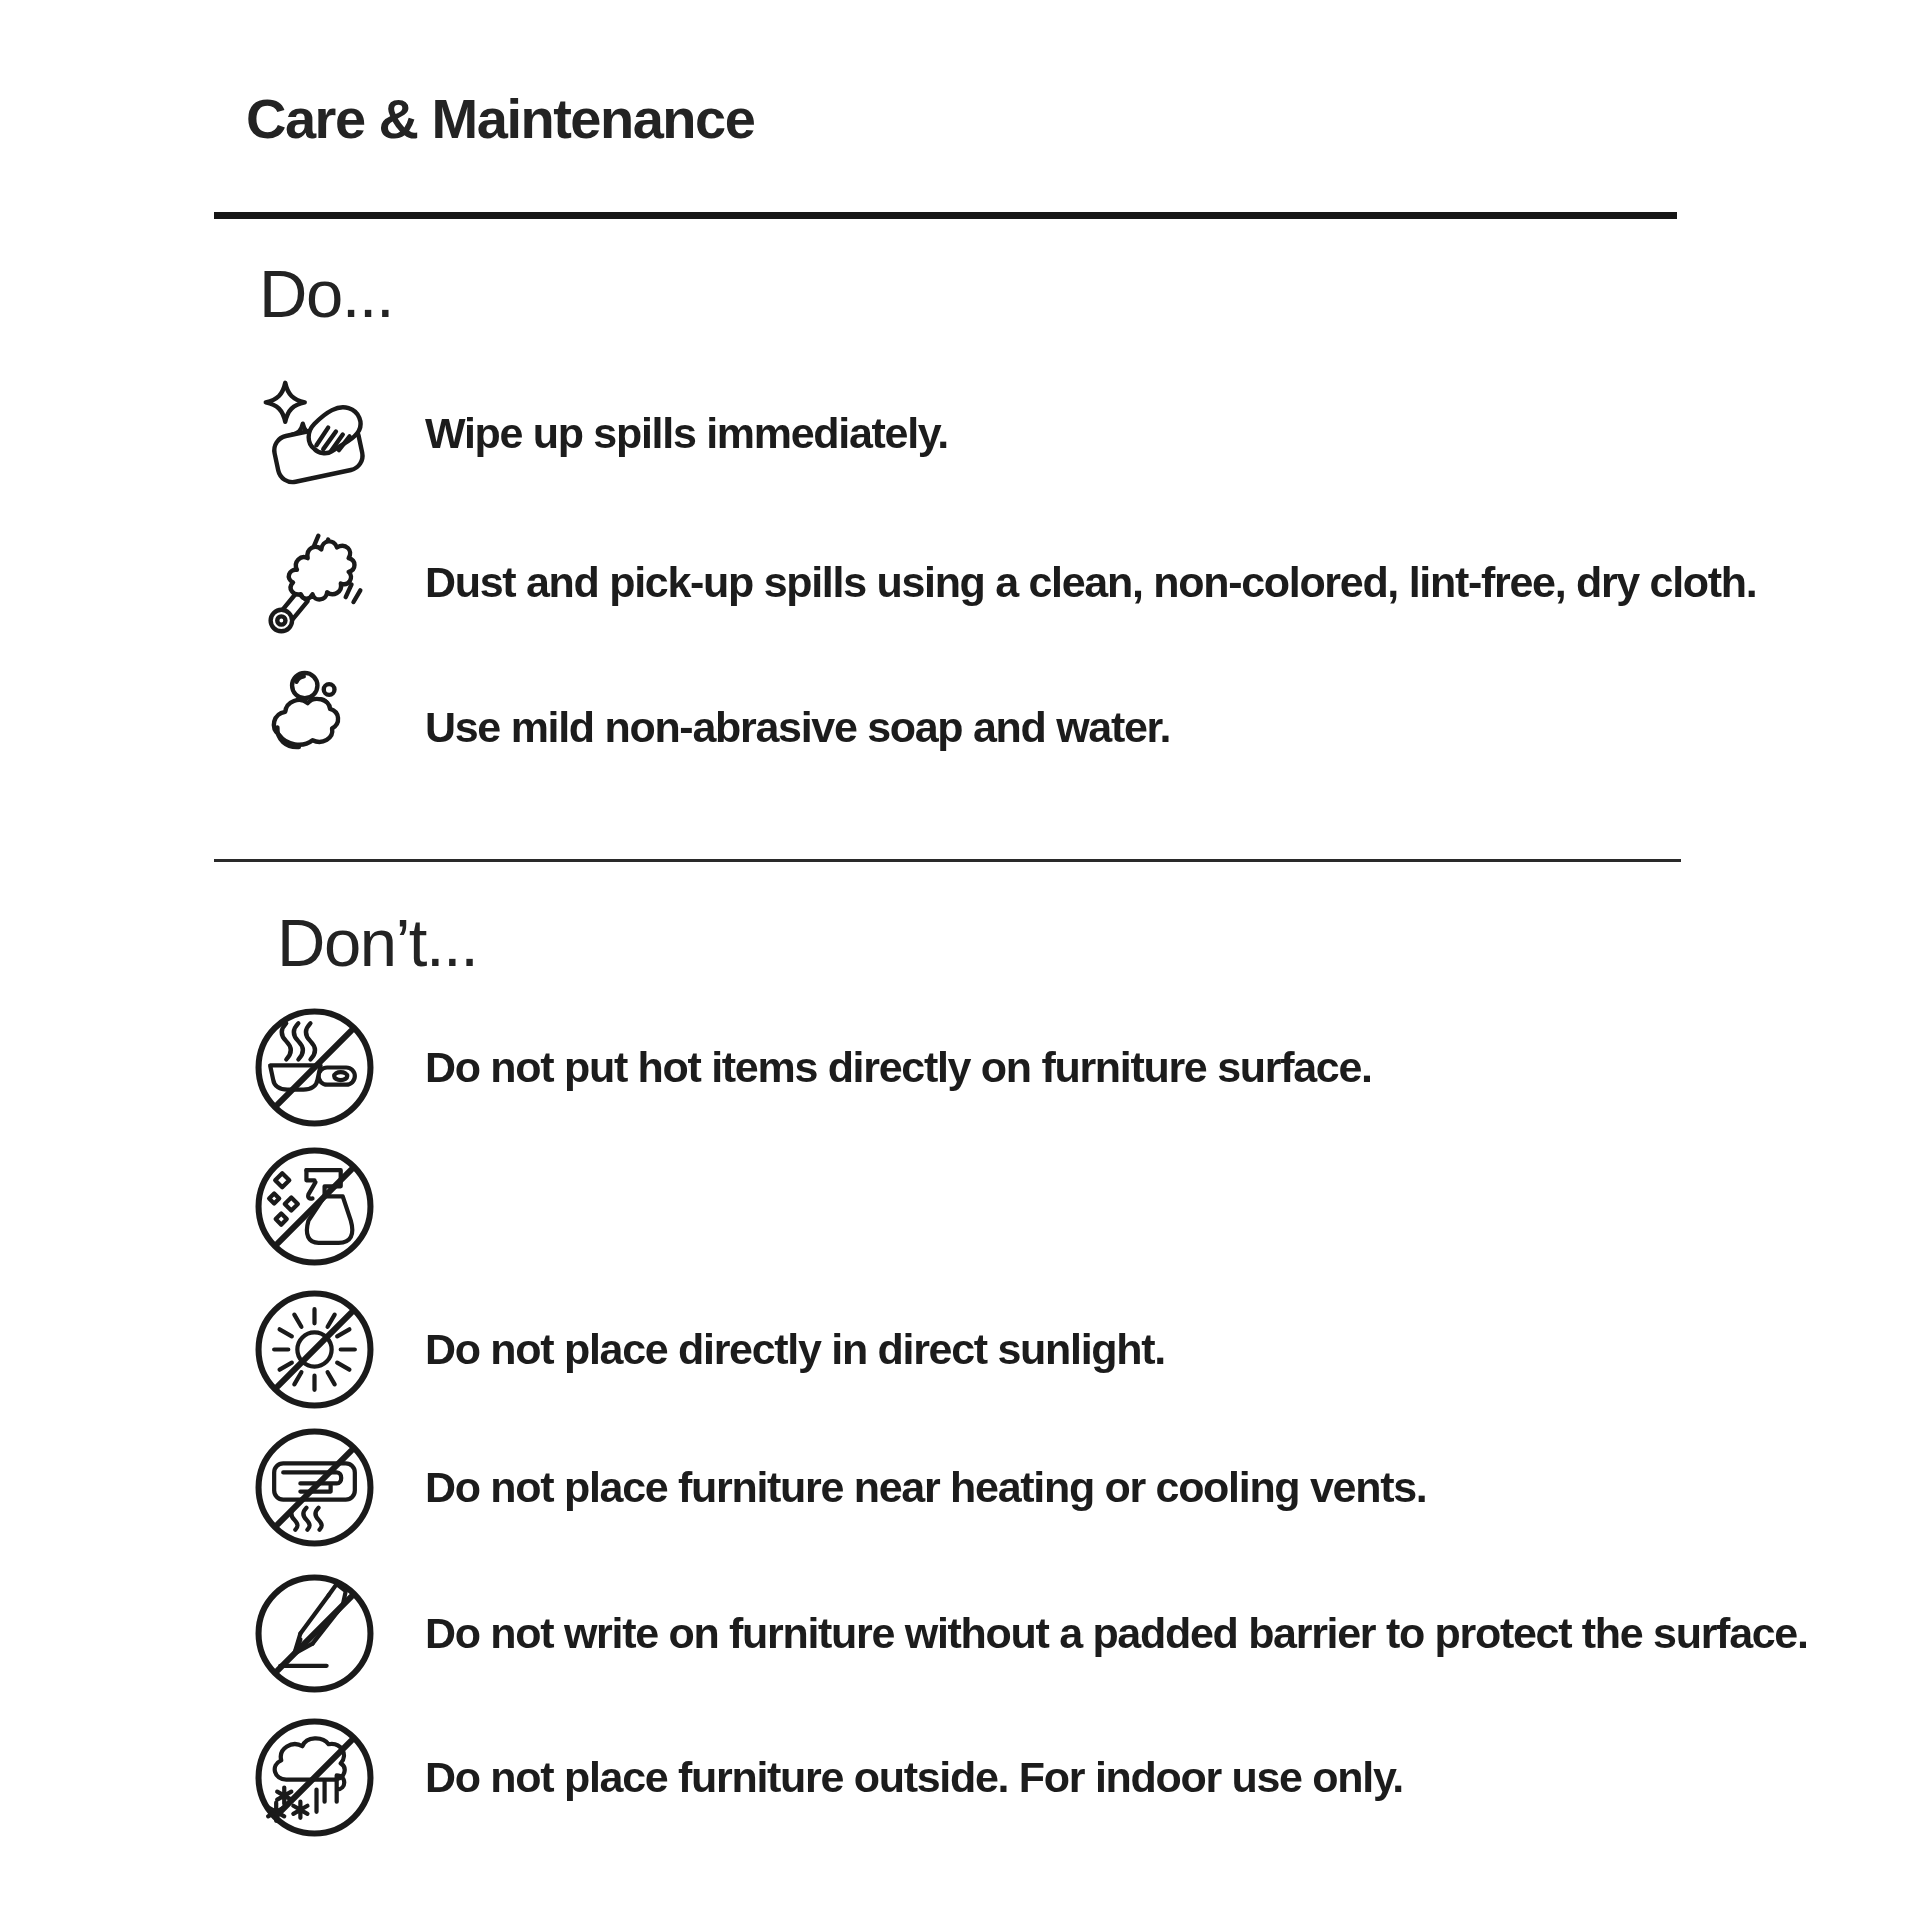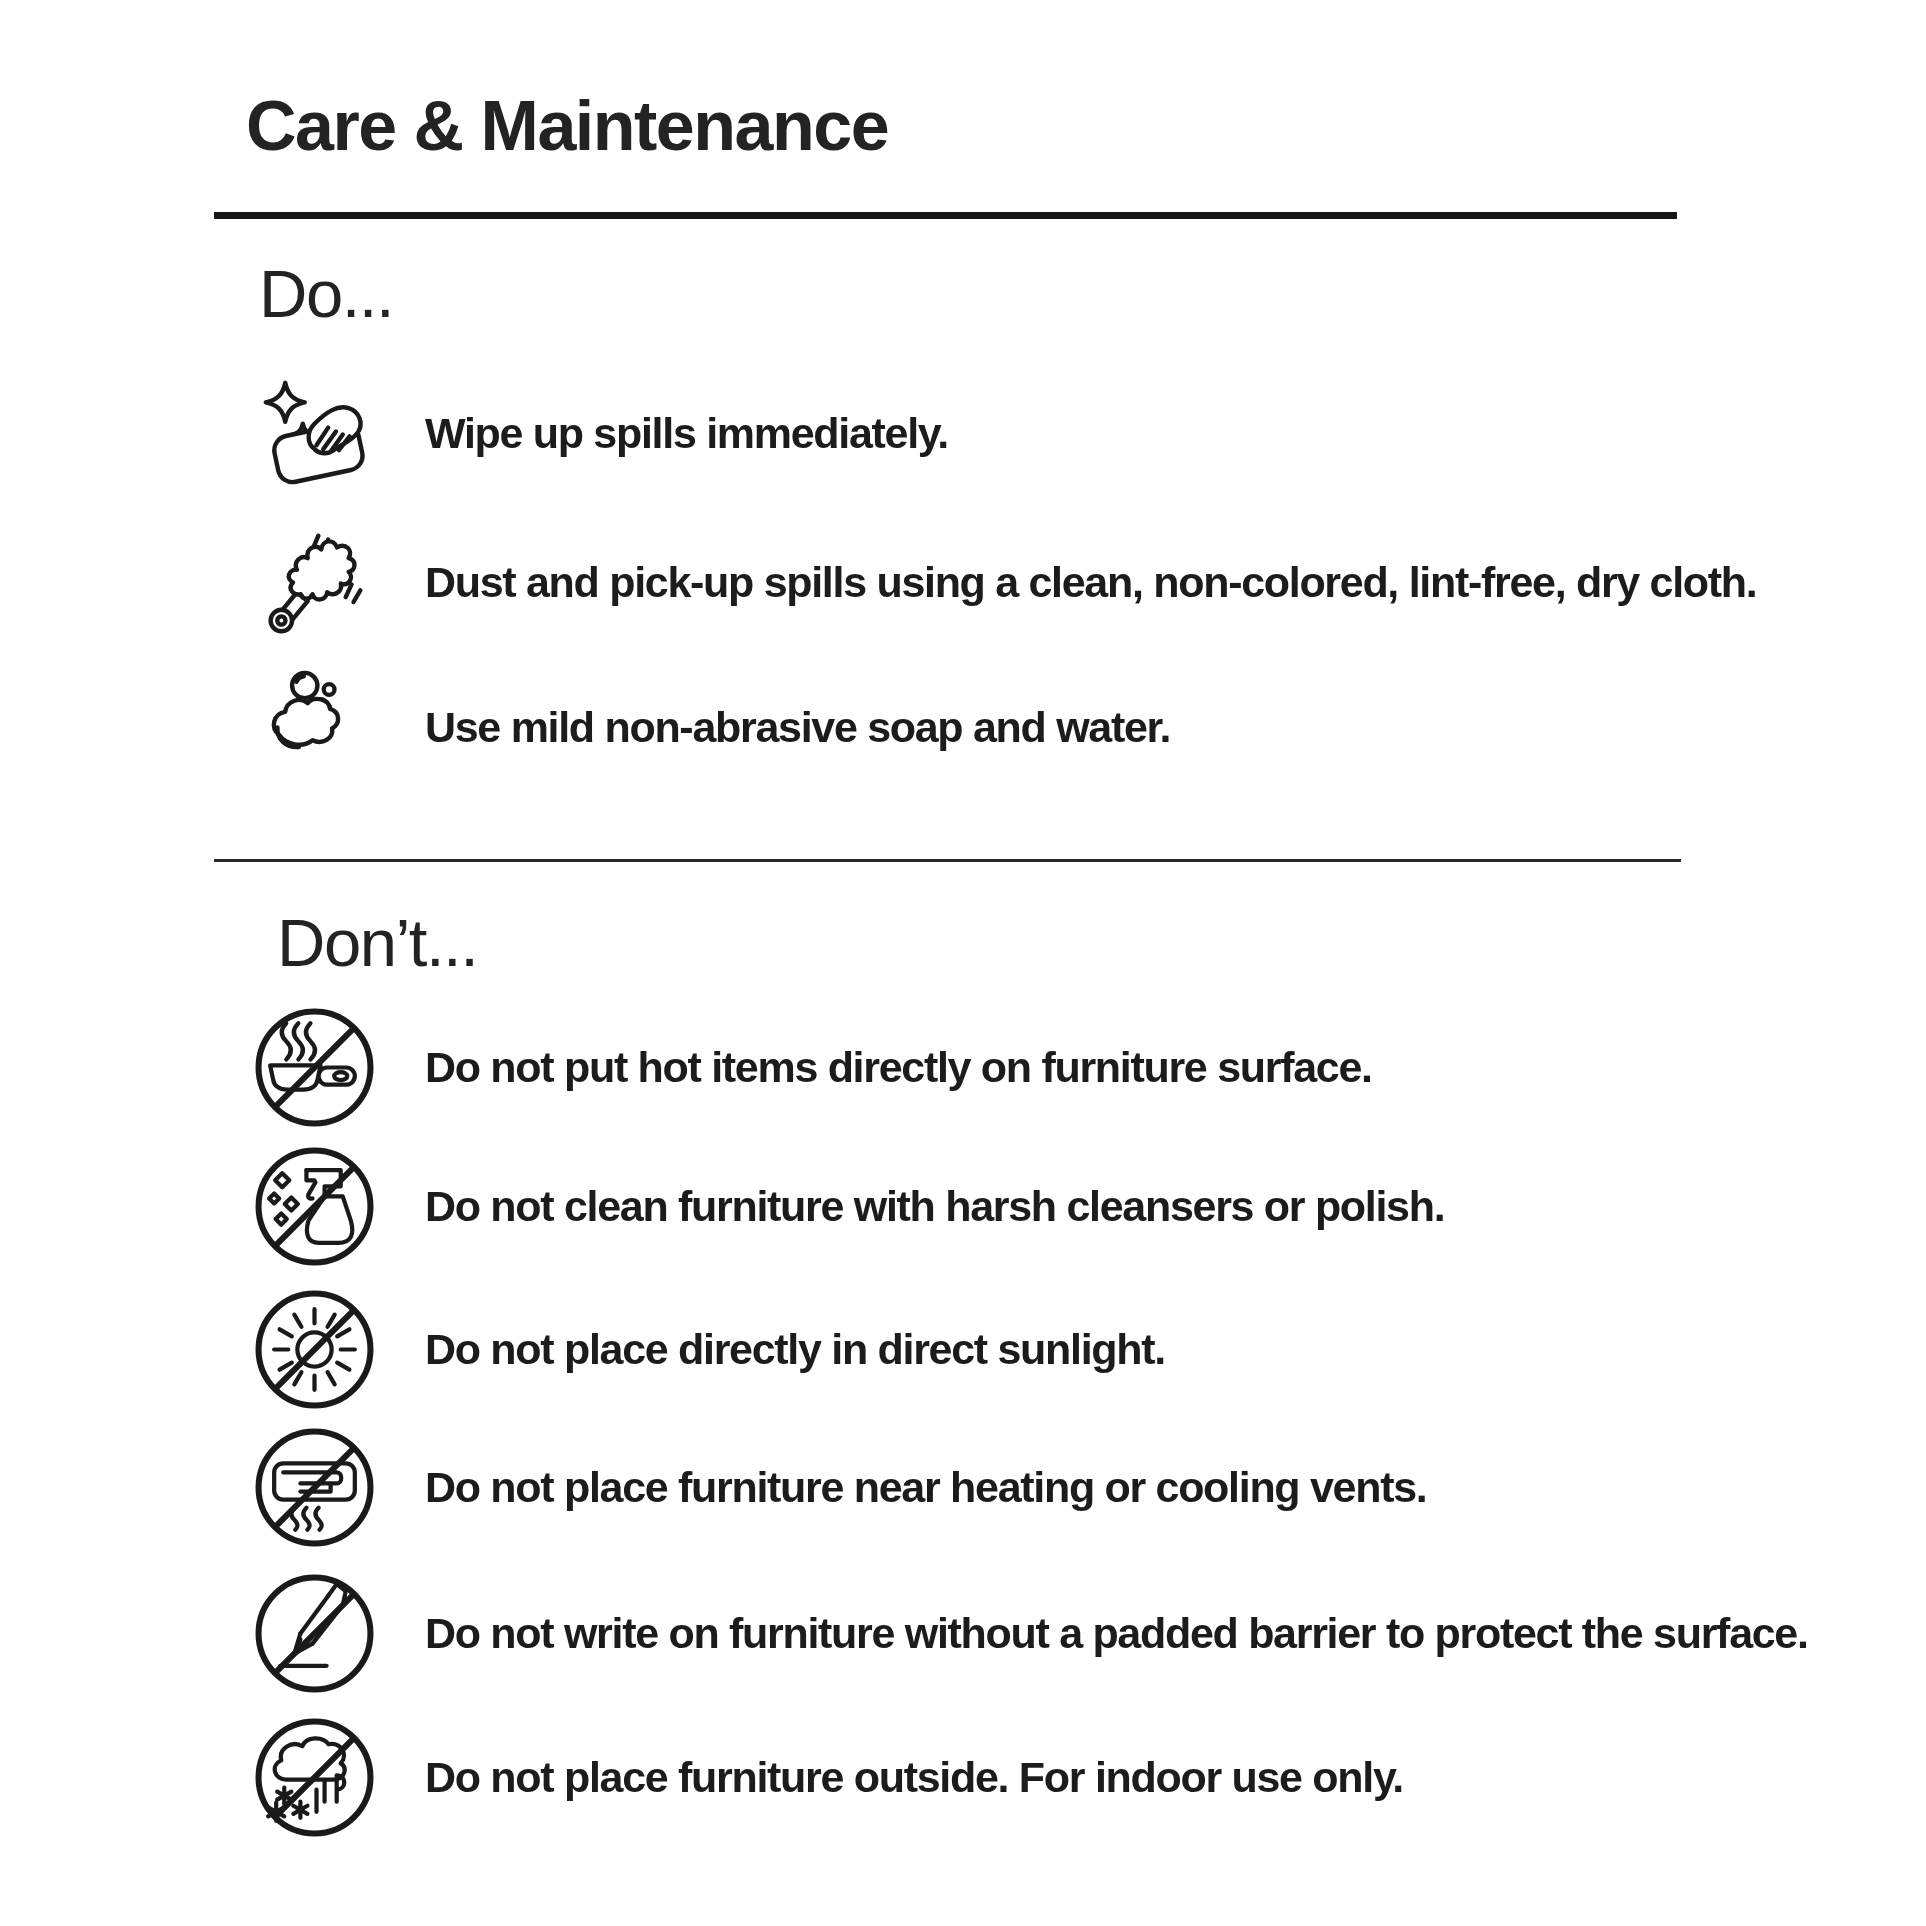--- a/index.html
+++ b/index.html
@@ -7,21 +7,21 @@
     width: 1927px; height: 1927px;
     background: #ffffff;
     font-family: "Liberation Sans", "DejaVu Sans", sans-serif;
     color: #1c1c1c;
     position: relative;
     overflow: hidden;
   }
   .abs { position: absolute; }
   .page-title {
     left: 246px; top: 91px;
-    font-size: 70px; font-weight: bold; letter-spacing: -1.5px;
+    font-size: 56px; font-weight: bold; letter-spacing: -1.5px;
     line-height: 1; color: #232323;
   }
   .rule-thick {
     left: 214px; top: 212px; width: 1463px; height: 7px;
     background: #161616;
   }
   .rule-thin {
     left: 214px; top: 859px; width: 1467px; height: 3px;
     background: #2a2a2a;
   }
@@ -124,21 +124,20 @@
       <path d="M20 47 L25 52 L20 57 L15 52 Z"></path>
       <path d="M37 51 L43.5 57.5 L37 64 L30.5 57.5 Z"></path>
       <path d="M27 67 L32.5 72.5 L27 78 L21.5 72.5 Z"></path>
       <path d="M52 24 H86 V40 H70 V50" fill="#ffffff"></path>
       <path d="M52 24 V34 H60"></path>
       <path d="M61 36 L54 48 C53 51 55 53 58 52"></path>
       <path d="M70 50 H88 L96 74 C100 88 96 96 84 96 H64 C54 96 50 88 54 74 Z" fill="#ffffff"></path>
       <path d="M96.5 23.5 L23.5 96.5" stroke-width="6"></path>
     </svg>
   </div>
-  <span class="row-text">Do not clean furniture with harsh cleansers or polish.</span>
 </div>
 
 <div class="abs row" style="top:1289px">
   <div class="icon-box">
     <svg viewBox="0 0 120 120" fill="none" stroke="#1a1a1a" stroke-width="4.2" stroke-linecap="round" stroke-linejoin="round">
       <circle cx="60" cy="60" r="55.5" stroke-width="6"></circle>
       <circle cx="60" cy="60" r="17"></circle>
       <path d="M86 60 L100 60 M82.5 73 L94.6 80 M73 82.5 L80 94.6 M60 86 L60 100 M47 82.5 L40 94.6 M37.5 73 L25.4 80 M34 60 L20 60 M37.5 47 L25.4 40 M47 37.5 L40 25.4 M60 34 L60 20 M73 37.5 L80 25.4 M82.5 47 L94.6 40"></path>
       <path d="M96.5 23.5 L23.5 96.5" stroke-width="6"></path>
     </svg>

